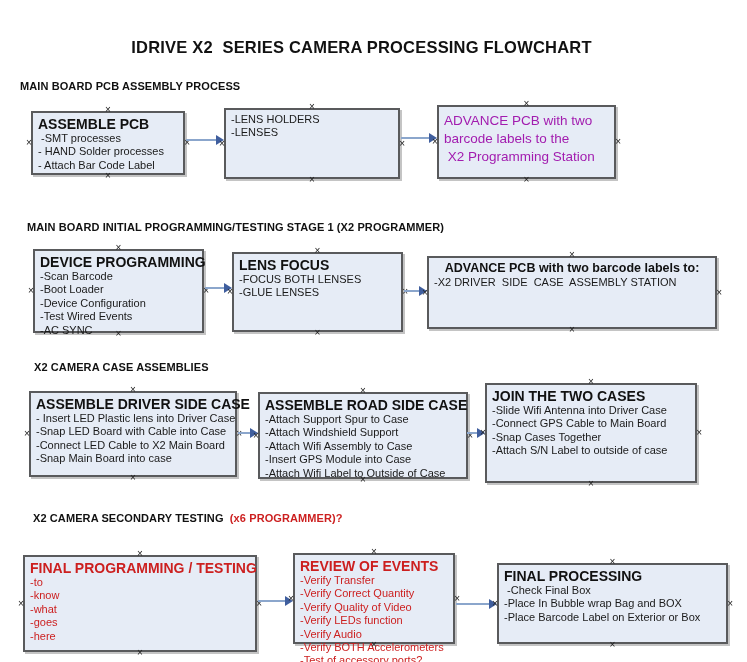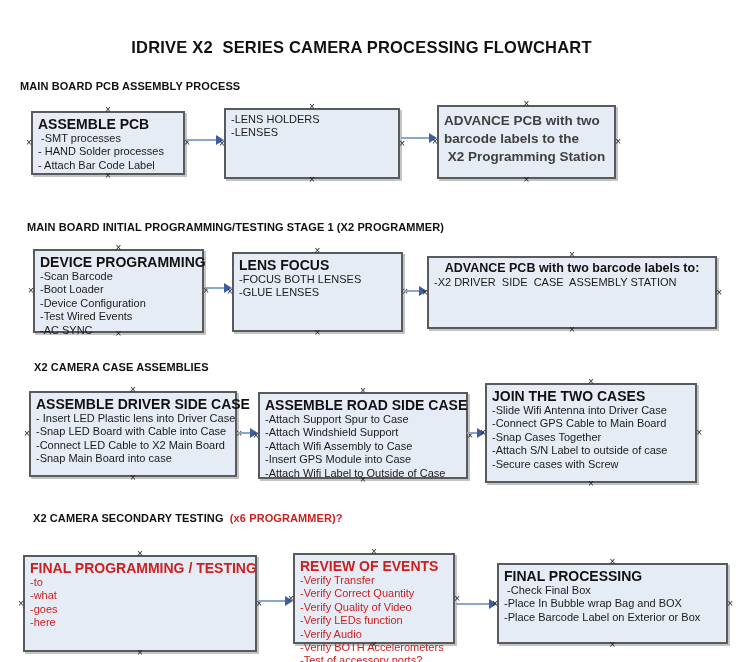--- a/index.html
+++ b/index.html
@@ -23,21 +23,21 @@
   .h3{top:340px;left:34px;}
   .h4{top:491px;left:33px;}
   .box{
     position:absolute;background:#e6ecf6;border:2px solid #595a5c;
     box-shadow:2px 2px 0 rgba(125,125,125,.45);
     padding:3px 5px;box-sizing:border-box;overflow:visible;
   }
   .box .title{font-size:14px;font-weight:bold;line-height:16px;white-space:pre;}
   .box .title.title-sm{font-size:12.5px;line-height:15px;text-align:center;}
   .box .line{font-size:11px;line-height:13.4px;white-space:pre;color:#1a1a1a;}
-  .box.all-bold .line{font-size:13.5px;font-weight:bold;line-height:18px;color:#404040;}
+  .box.all-bold .line{font-size:13.5px;font-weight:normal;line-height:18px;color:#a21caf;}
   .box.red-box .title,.box.red-box .line{color:#cc1f1f;}
   .b-a{left:31px;top:90px;width:154px;height:64px;}
   .b-b{left:224px;top:87px;width:176px;height:71px;}
   .b-c{left:437px;top:84px;width:179px;height:74px;padding-top:5px;}
   .b-d{left:33px;top:228px;width:171px;height:84px;}
   .b-e{left:232px;top:231px;width:171px;height:80px;}
   .b-f{left:427px;top:235px;width:290px;height:73px;}
   .b-g{left:29px;top:370px;width:208px;height:86px;}
   .b-h{left:258px;top:371px;width:210px;height:87px;}
   .b-i{left:485px;top:362px;width:212px;height:100px;}
@@ -183,30 +183,30 @@
   <div class="arrow a-r3b">
       <span class="shaft"></span>
       <span class="head"></span>
     </div>
   <div class="box b-i">
     <div class="title">JOIN THE TWO CASES</div>
     <div class="line">-Slide Wifi Antenna into Driver Case</div>
     <div class="line">-Connect GPS Cable to Main Board</div>
     <div class="line">-Snap Cases Together</div>
     <div class="line">-Attach S/N Label to outside of case</div>
-    <div class="line">-Secure cases with Screw</div>
   <span class="handle h-t">×</span>
       <span class="handle h-b">×</span>
       <span class="handle h-l">×</span>
       <span class="handle h-r">×</span>
     </div>
 
   <div class="box b-j red-box">
     <div class="title">FINAL PROGRAMMING / TESTING</div>
     <div class="line">-to</div>
+    <div class="line">-know</div>
     <div class="line">-what</div>
     <div class="line">-goes</div>
     <div class="line">-here</div>
   <span class="handle h-t">×</span>
       <span class="handle h-b">×</span>
       <span class="handle h-l">×</span>
       <span class="handle h-r">×</span>
     </div>
   <div class="arrow a-r4a">
       <span class="shaft"></span>

